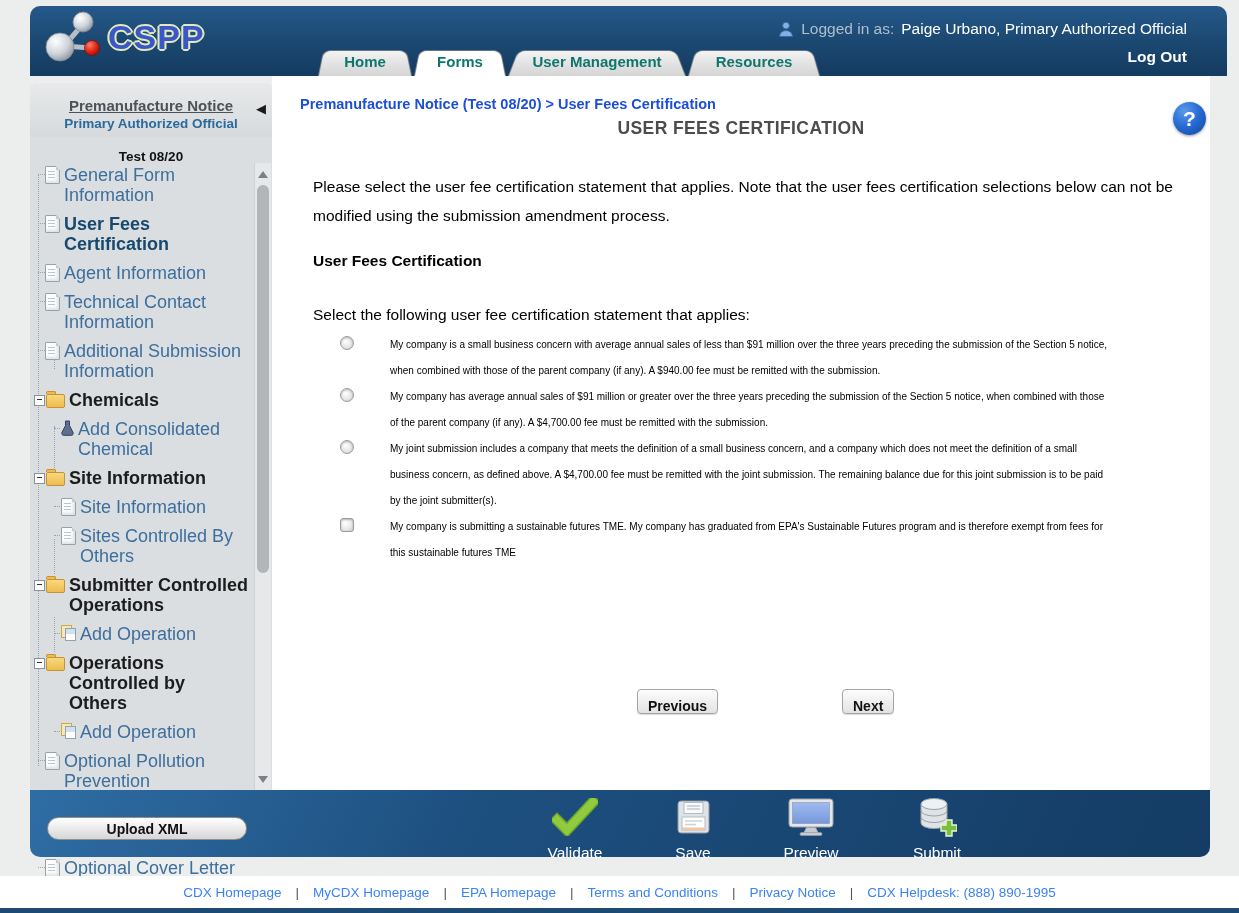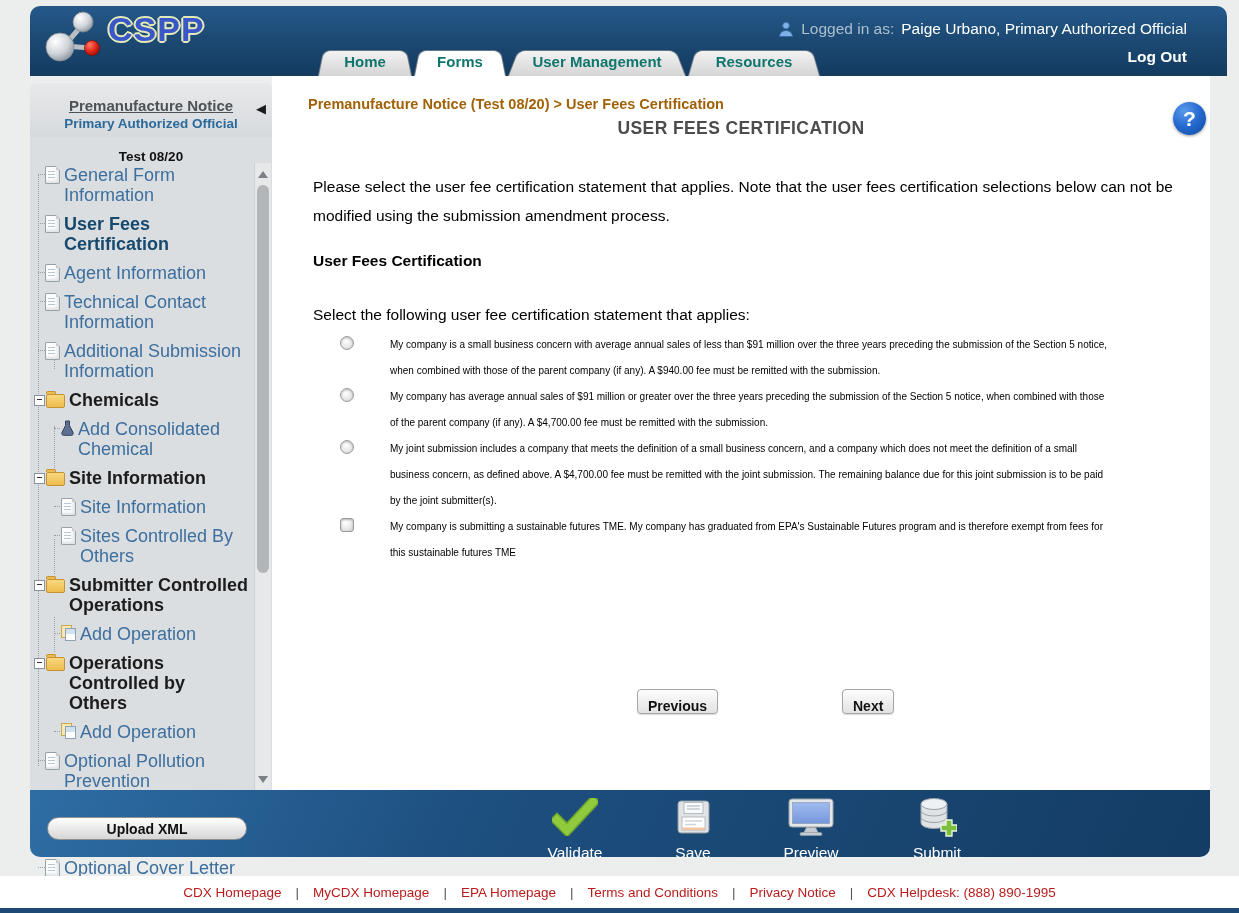--- a/index.html
+++ b/index.html
@@ -3,21 +3,21 @@
 <meta charset="utf-8">
 <style>
   html,body{margin:0;padding:0;}
   body{font-family:"Liberation Sans", sans-serif; background:#eceded;}
   #app{position:relative;width:1239px;height:913px;overflow:hidden;background:#eceded;}
 
   
   .header{position:absolute;left:30px;top:6px;width:1197px;height:70px;
     background:linear-gradient(180deg,#25598a 0%,#1c4a74 45%,#143b60 100%);
     border-radius:10px 10px 0 0;}
-  .logo{position:absolute;left:12px;top:4px;display:flex;gap:8px;}
+  .logo{position:absolute;left:12px;top:4px;display:flex;align-items:center;gap:8px;}
   .logo-text{font-size:34px;font-weight:bold;color:#3a57c9;letter-spacing:1px;
     text-shadow:2px 0 0 #e3e9b8,-2px 0 0 #e3e9b8,0 2px 0 #e3e9b8,0 -2px 0 #e3e9b8,
       1px 1px 0 #e3e9b8,-1px -1px 0 #e3e9b8,1px -1px 0 #e3e9b8,-1px 1px 0 #e3e9b8;}
   .login-row{position:absolute;right:40px;top:14px;display:flex;align-items:center;gap:7px;font-size:15.5px;}
   .login-prefix{color:#aebfcd;}
   .login-name{color:#ffffff;}
   .logout{position:absolute;right:40px;top:42px;color:#fff;font-weight:bold;font-size:15.5px;cursor:pointer;}
 
   
   .tab{position:absolute;top:47px;height:29px;line-height:30px;text-align:center;
@@ -82,21 +82,21 @@
     box-shadow:inset 0 3px 0 -1px #cfe0ee,inset 0 6px 0 -1px #cfe0ee;}
 
   
   .sb-scroll{position:absolute;left:224px;top:80px;width:16px;height:628px;background:#e6e8ea;border-left:1px solid #cdd1d4;}
   .sb-arrow{position:absolute;left:3px;width:0;height:0;border-left:5px solid transparent;border-right:5px solid transparent;cursor:pointer;}
   .sb-arrow.up{top:8px;border-bottom:7px solid #7c8187;}
   .sb-arrow.down{bottom:8px;border-top:7px solid #7c8187;}
   .sb-thumb{position:absolute;left:1.5px;top:22px;width:12px;height:388px;background:#b3b6b9;border-radius:6px;cursor:pointer;}
 
   
-  .breadcrumb{position:absolute;left:308px;top:96px;font-size:14.5px;font-weight:bold;color:#a16207;cursor:pointer;}
+  .breadcrumb{position:absolute;left:300px;top:96px;font-size:14.5px;font-weight:bold;color:#1d4ed8;cursor:pointer;}
   .page-title{position:absolute;left:272px;top:118px;width:938px;text-align:center;
     font-size:17.5px;font-weight:bold;color:#4c4c4c;letter-spacing:.4px;}
   .help{position:absolute;left:1173px;top:102px;width:33px;height:33px;border-radius:50%;
     background:radial-gradient(circle at 35% 28%,#5a9aec 0%,#2468cf 50%,#114a9e 100%);
     color:#fff;font-weight:bold;font-size:21px;text-align:center;line-height:33px;
     box-shadow:0 1px 3px rgba(0,0,0,.4);cursor:pointer;}
   .intro{position:absolute;left:313px;top:172px;width:878px;font-size:15.5px;line-height:29px;color:#000;}
   .section-heading{position:absolute;left:313px;top:252px;font-size:15.5px;font-weight:bold;color:#000;}
   .select-label{position:absolute;left:313px;top:306px;font-size:15.5px;color:#000;}
   .options{position:absolute;left:330px;top:332px;width:800px;}
@@ -126,21 +126,21 @@
   .action .alabel{color:#ffffff;font-size:15.5px;margin-top:6px;}
   .action .aicon{height:42px;display:flex;align-items:center;justify-content:center;}
   .act-validate{left:503px;}
   .act-save{left:621px;}
   .act-preview{left:739px;}
   .act-submit{left:865px;}
 
   
   .footer{position:absolute;left:0;top:876px;width:1239px;height:32px;background:#ffffff;
     display:flex;align-items:center;justify-content:center;gap:14px;font-size:13.5px;}
-  .footer a{color:#b91c1c;text-decoration:none;cursor:pointer;}
+  .footer a{color:#3b82f6;text-decoration:none;cursor:pointer;}
   .footer .sep{color:#555;}
   .bottom-strip{position:absolute;left:0;top:908px;width:1239px;height:5px;background:#1c4a74;}
 </style>
 </head>
 <body>
 
 <div id="app">
 
   <div class="header">
     <div class="logo">

